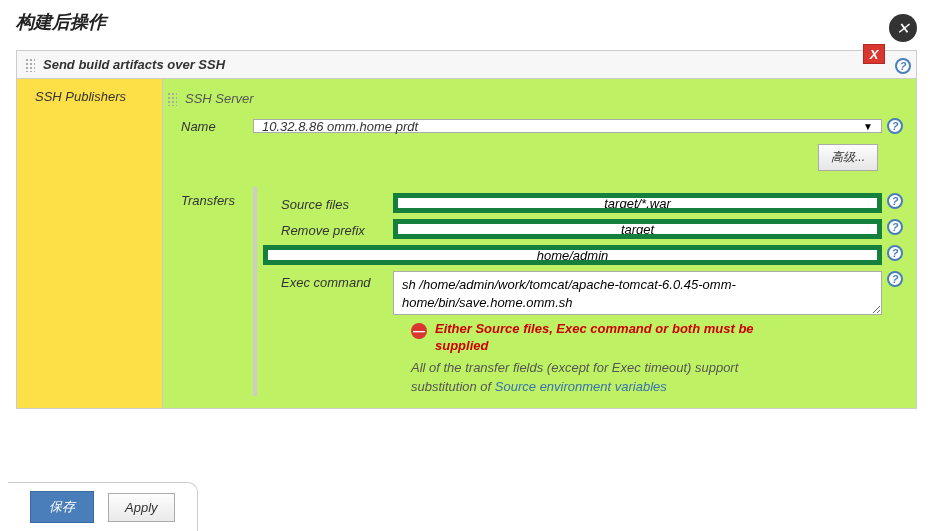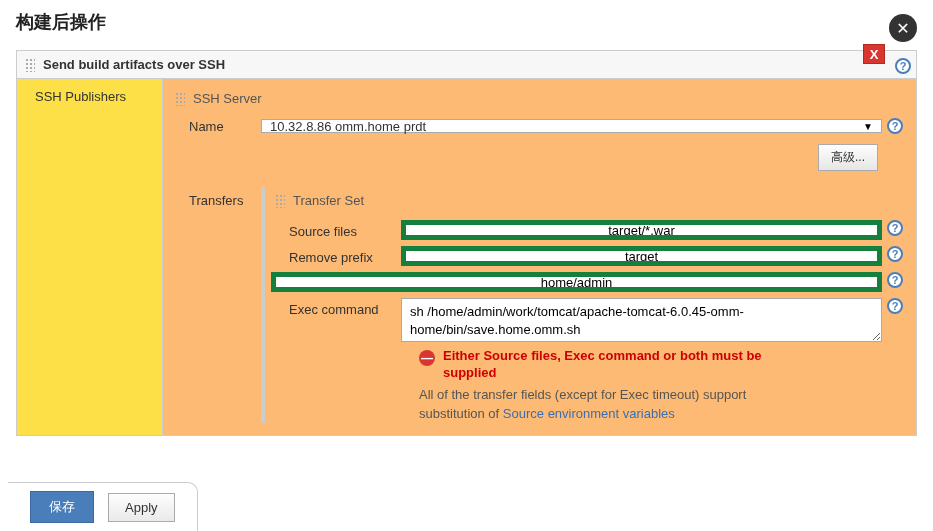--- a/index.html
+++ b/index.html
@@ -1,15 +1,15 @@
 <!DOCTYPE html>
 <html><head>
   <meta charset="utf-8">
   <style>
-    * { box-sizing: border-box; margin: 0; padding: 0; }
+    * { box-sizing: border-box; margin: 0; padding: 0; font-style: italic; }
     body {
       font-family: Arial, "Microsoft YaHei", sans-serif;
       font-size: 13px;
       color: #333;
       background: #fff;
       width: 933px;
       height: 531px;
       overflow: hidden;
       position: relative;
     }
@@ -97,23 +97,23 @@
       border: 1px solid #ccc;
     }
     .left-col {
       width: 145px;
       padding: 10px 10px 10px 18px;
       color: #333;
       background: #fde047;
     }
     .right-col {
       flex: 1;
-      background: #fdba74;
+      background: #bef264;
       border-left: 1px solid #ccc;
-      padding: 6px 8px 12px 8px;
+      padding: 6px 8px 12px 0;
     }
     .server-hdr {
       display: flex;
       align-items: center;
       padding: 6px 4px;
       color: #555;
     }
     .form-row {
       display: flex;
       align-items: center;
@@ -308,24 +308,20 @@
         <div class="help-slot"><span class="help-icon">?</span></div>
       </div>
 
       <div class="adv-row">
         <button class="btn">高级...</button>
       </div>
 
       <div class="transfers-row">
         <div class="transfers-label">Transfers</div>
         <div class="transfers-panel">
-          <div class="ts-hdr">
-            <div class="grip"></div>
-            <span>Transfer Set</span>
-          </div>
 
           <div class="ts-row">
             <div class="ts-label">Source files</div>
             <input class="ts-input" value="target/*.war" style="">
             <div class="help-slot"><span class="help-icon">?</span></div>
           </div>
 
           <div class="ts-row">
             <div class="ts-label">Remove prefix</div>
             <input class="ts-input" value="target" style="">

